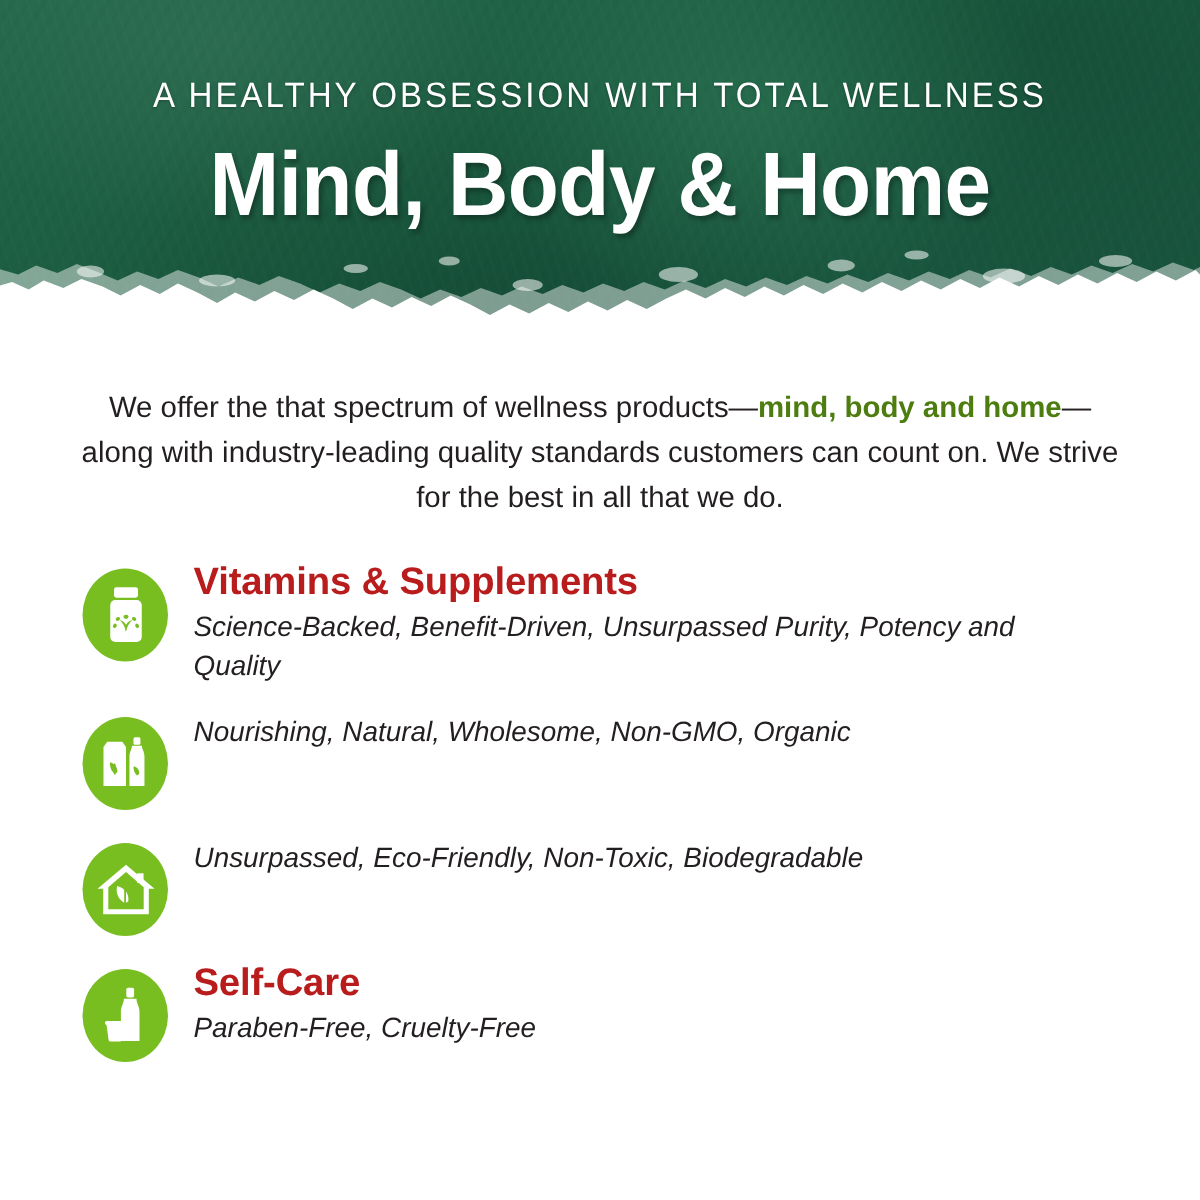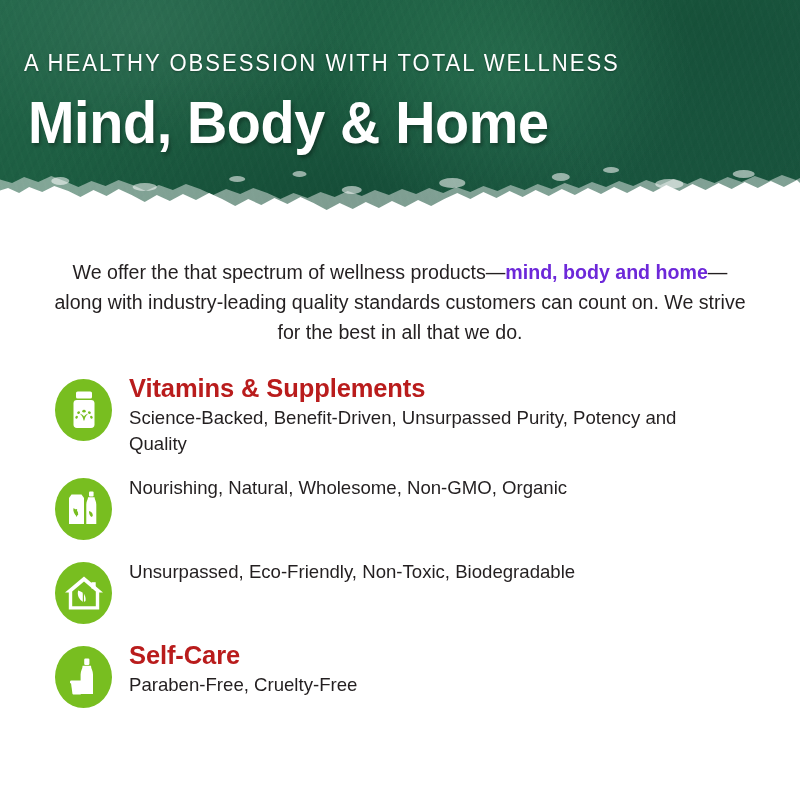--- a/index.html
+++ b/index.html
@@ -37,21 +37,21 @@
     position: absolute;
     inset: 0;
     opacity: .22;
     background-image:
       repeating-linear-gradient(73deg, rgba(255,255,255,.05) 0 2px, rgba(0,0,0,0) 2px 7px),
       repeating-linear-gradient(-58deg, rgba(0,0,0,.06) 0 3px, rgba(0,0,0,0) 3px 9px);
   }
   .hero-content {
     position: relative;
     z-index: 3;
-    text-align: left;
+    text-align: center;
     padding-top: 52px;
   }
   .eyebrow {
     color: #ffffff;
     font-size: 23.5px;
     font-weight: 400;
     letter-spacing: 2.1px;
     line-height: 1;
     transform: scaleX(0.94);
     text-shadow: 0 1px 2px rgba(0,0,0,0.30);
@@ -85,21 +85,21 @@
     width: 700px;
     margin: 0 auto;
     padding-top: 26px;
     text-align: center;
     color: #231f20;
     font-size: 19.6px;
     line-height: 1.52;
     font-weight: 400;
   }
   .intro .accent {
-    color: #6d28d9;
+    color: #4d7c0f;
     font-weight: 700;
   }
 
   
   .features {
     margin: 0;
     padding: 26px 0 0 0;
     list-style: none;
   }
   .feature {
@@ -130,20 +130,21 @@
     font-weight: 700;
     line-height: 1.14;
     letter-spacing: -0.1px;
   }
   .feature-desc {
     color: #231f20;
     font-size: 18.6px;
     line-height: 1.36;
     margin-top: 2px;
     max-width: 600px;
+    font-style: italic;
   }
 </style>
 </head>
 <body>
 
 <section class="hero">
   <div class="hero-bg"></div>
   <div class="hero-noise"></div>
 
   <div class="hero-content">

